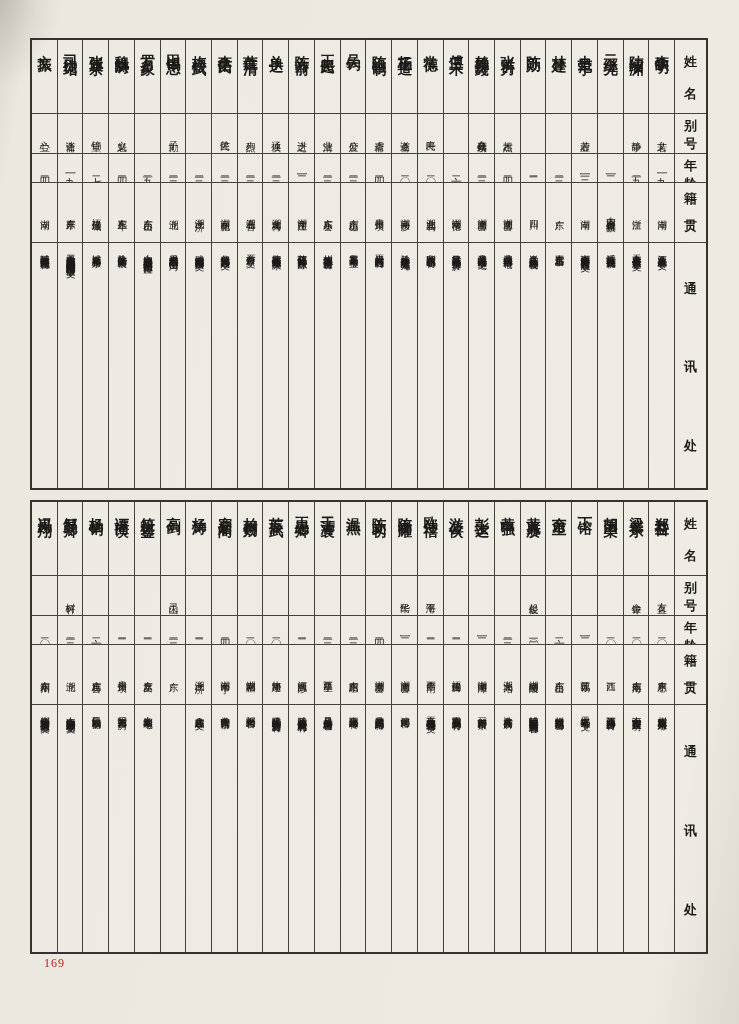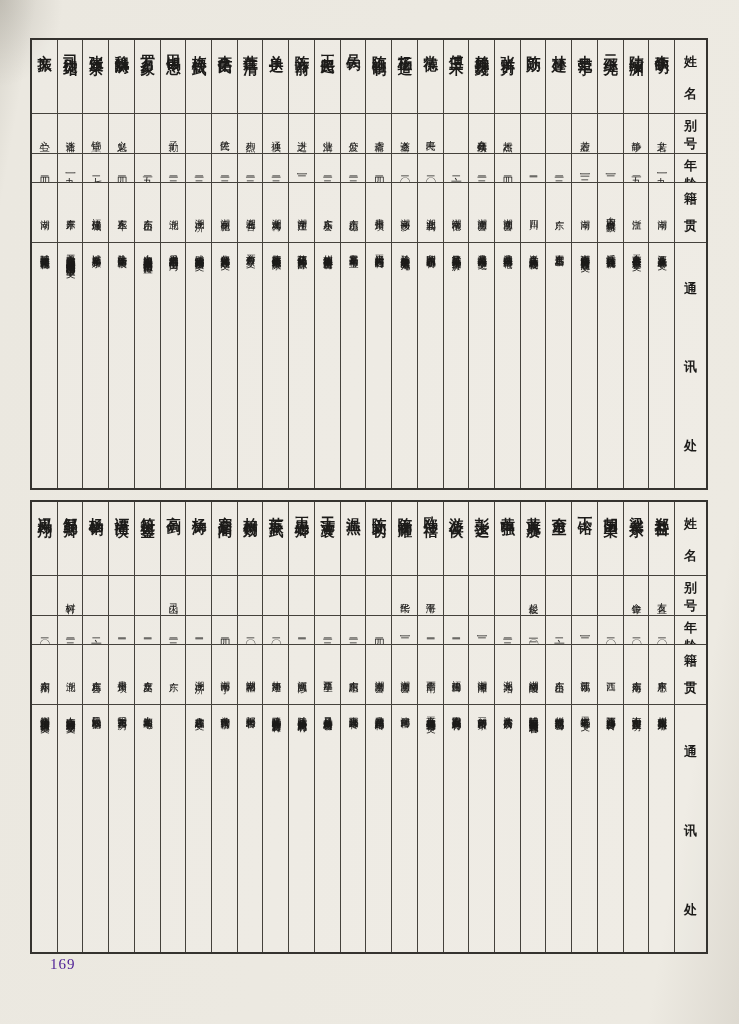--- a/index.html
+++ b/index.html
@@ -42,22 +42,22 @@
   .c-alias .vtxt{font-size:10px;letter-spacing:1px;}
   .c-age .vtxt{font-size:11px;letter-spacing:1px;}
   .c-origin .vtxt{font-size:9.5px;letter-spacing:1px;line-height:11.5px;}
   .c-addr .vtxt{font-size:9.5px;letter-spacing:.5px;line-height:11.5px;}
   .hstack{
     height:100%;width:100%;display:flex;flex-direction:column;
     align-items:center;justify-content:space-around;
     font-weight:700;font-size:13px;padding:3px 0;box-sizing:border-box;
   }
   .page-number{
-    position:absolute;left:50px;top:956px;
-    font-size:15px;color:#4c1d95;letter-spacing:1px;
+    position:absolute;left:44px;top:956px;
+    font-size:12px;color:#b91c1c;letter-spacing:1px;
   }
 </style>
 </head>
 <body>
 
 <div class="sheet">
   <div class="reg-table t-top">
       <div class="person-col">
         <div class="cell c-name">
           <span class="vtxt">文振</span>

